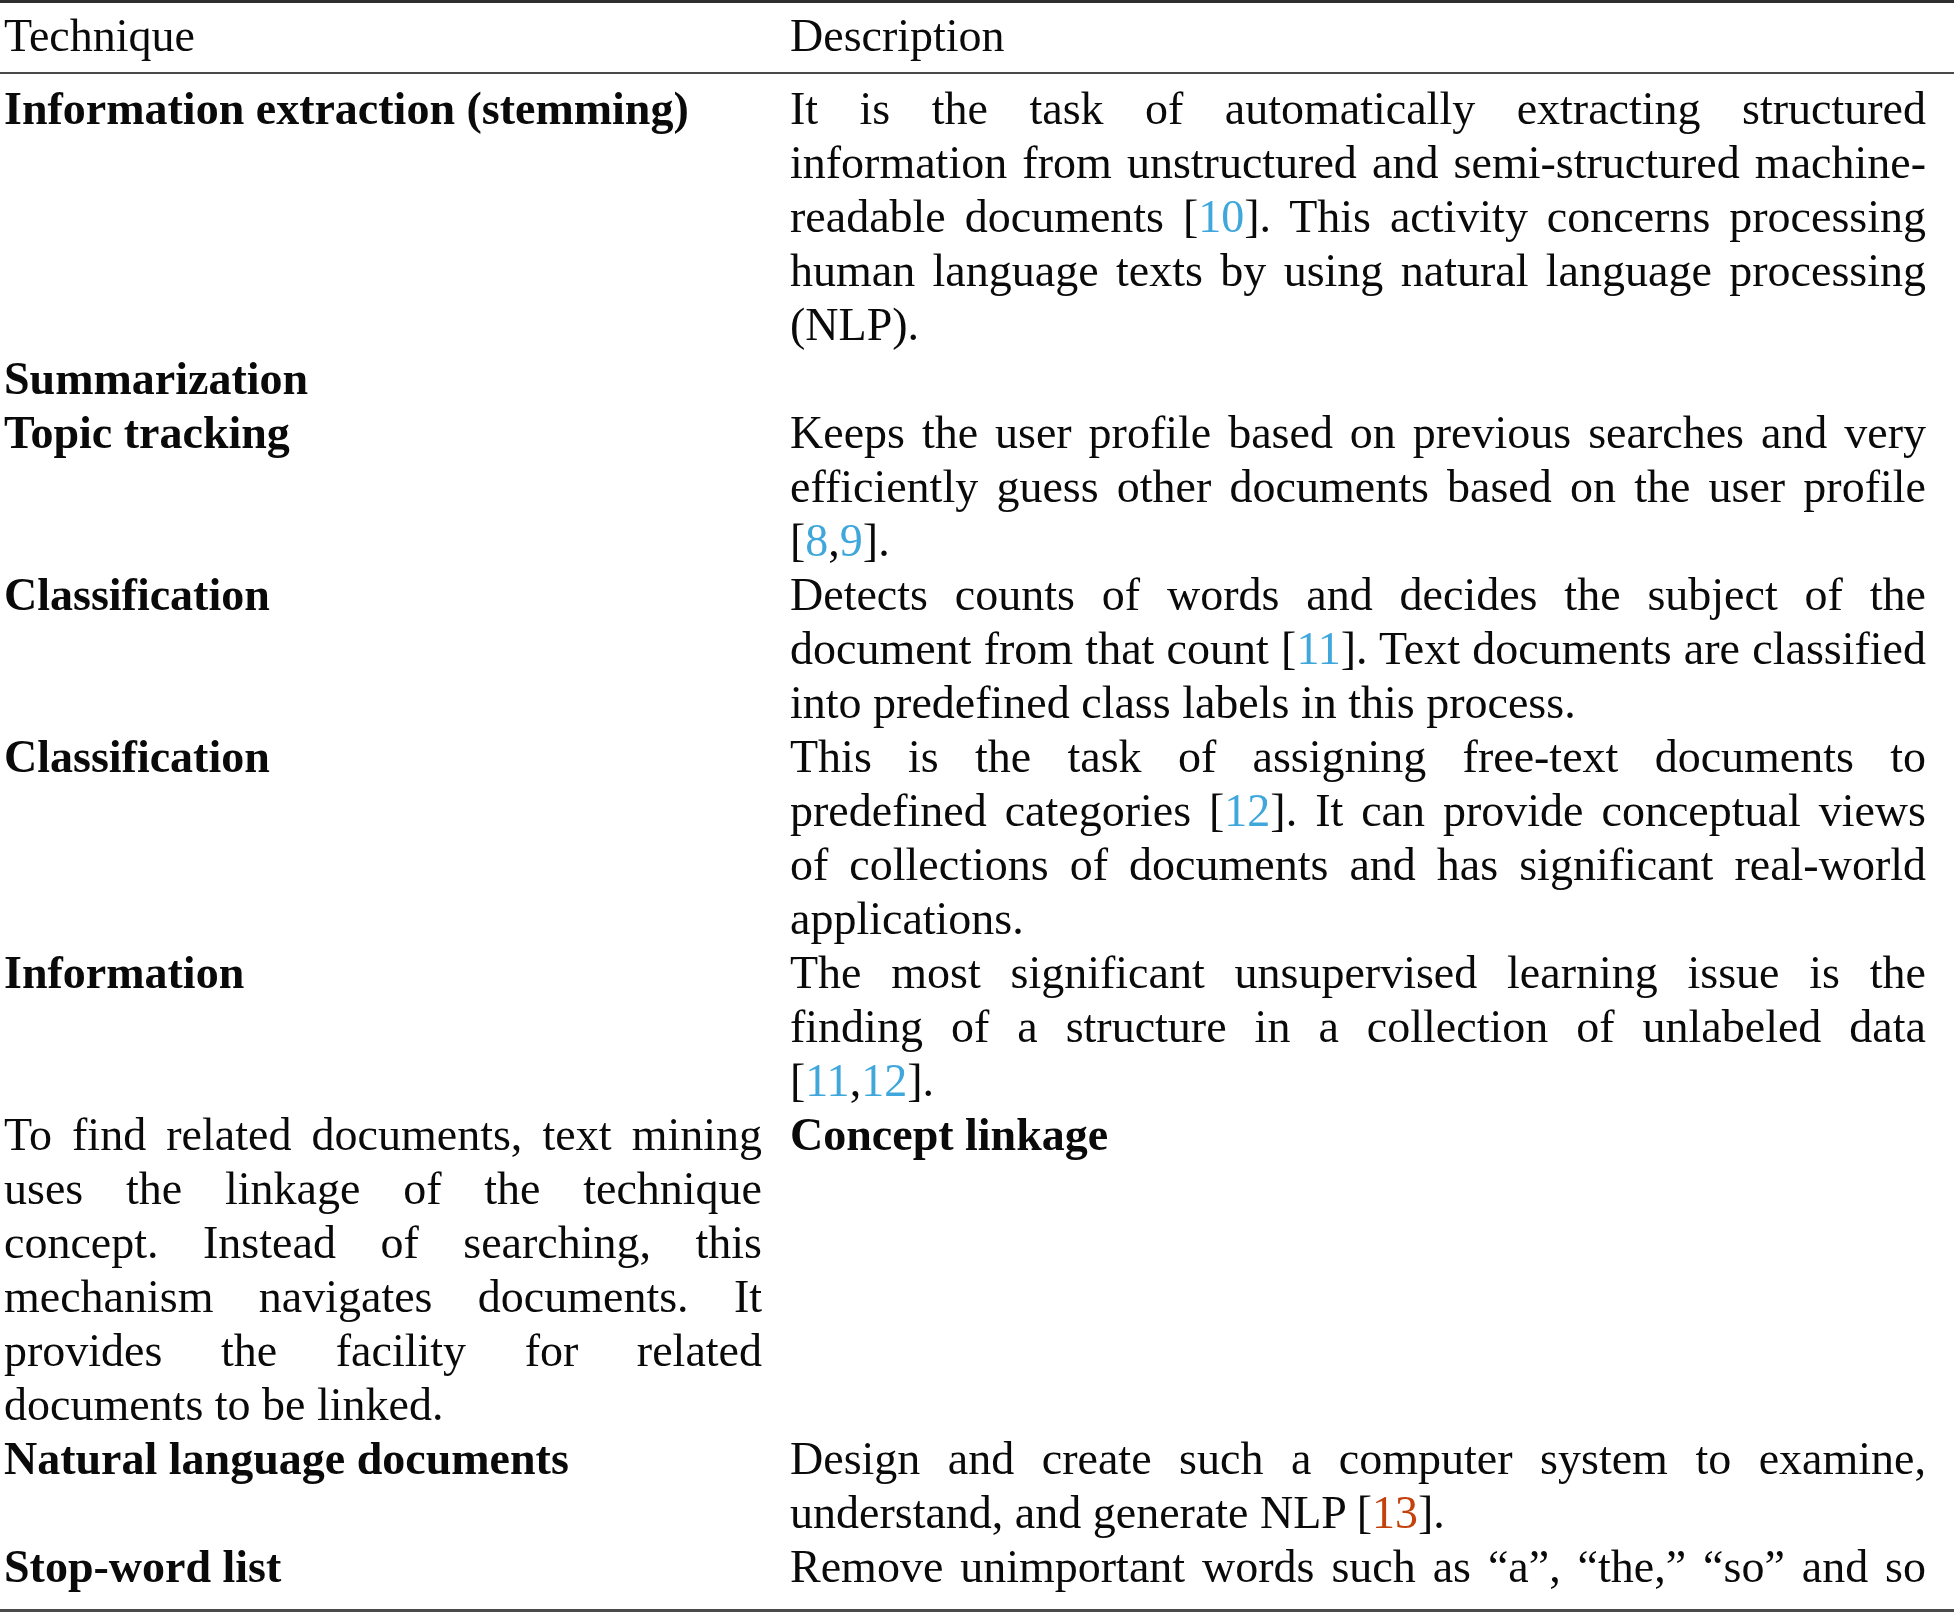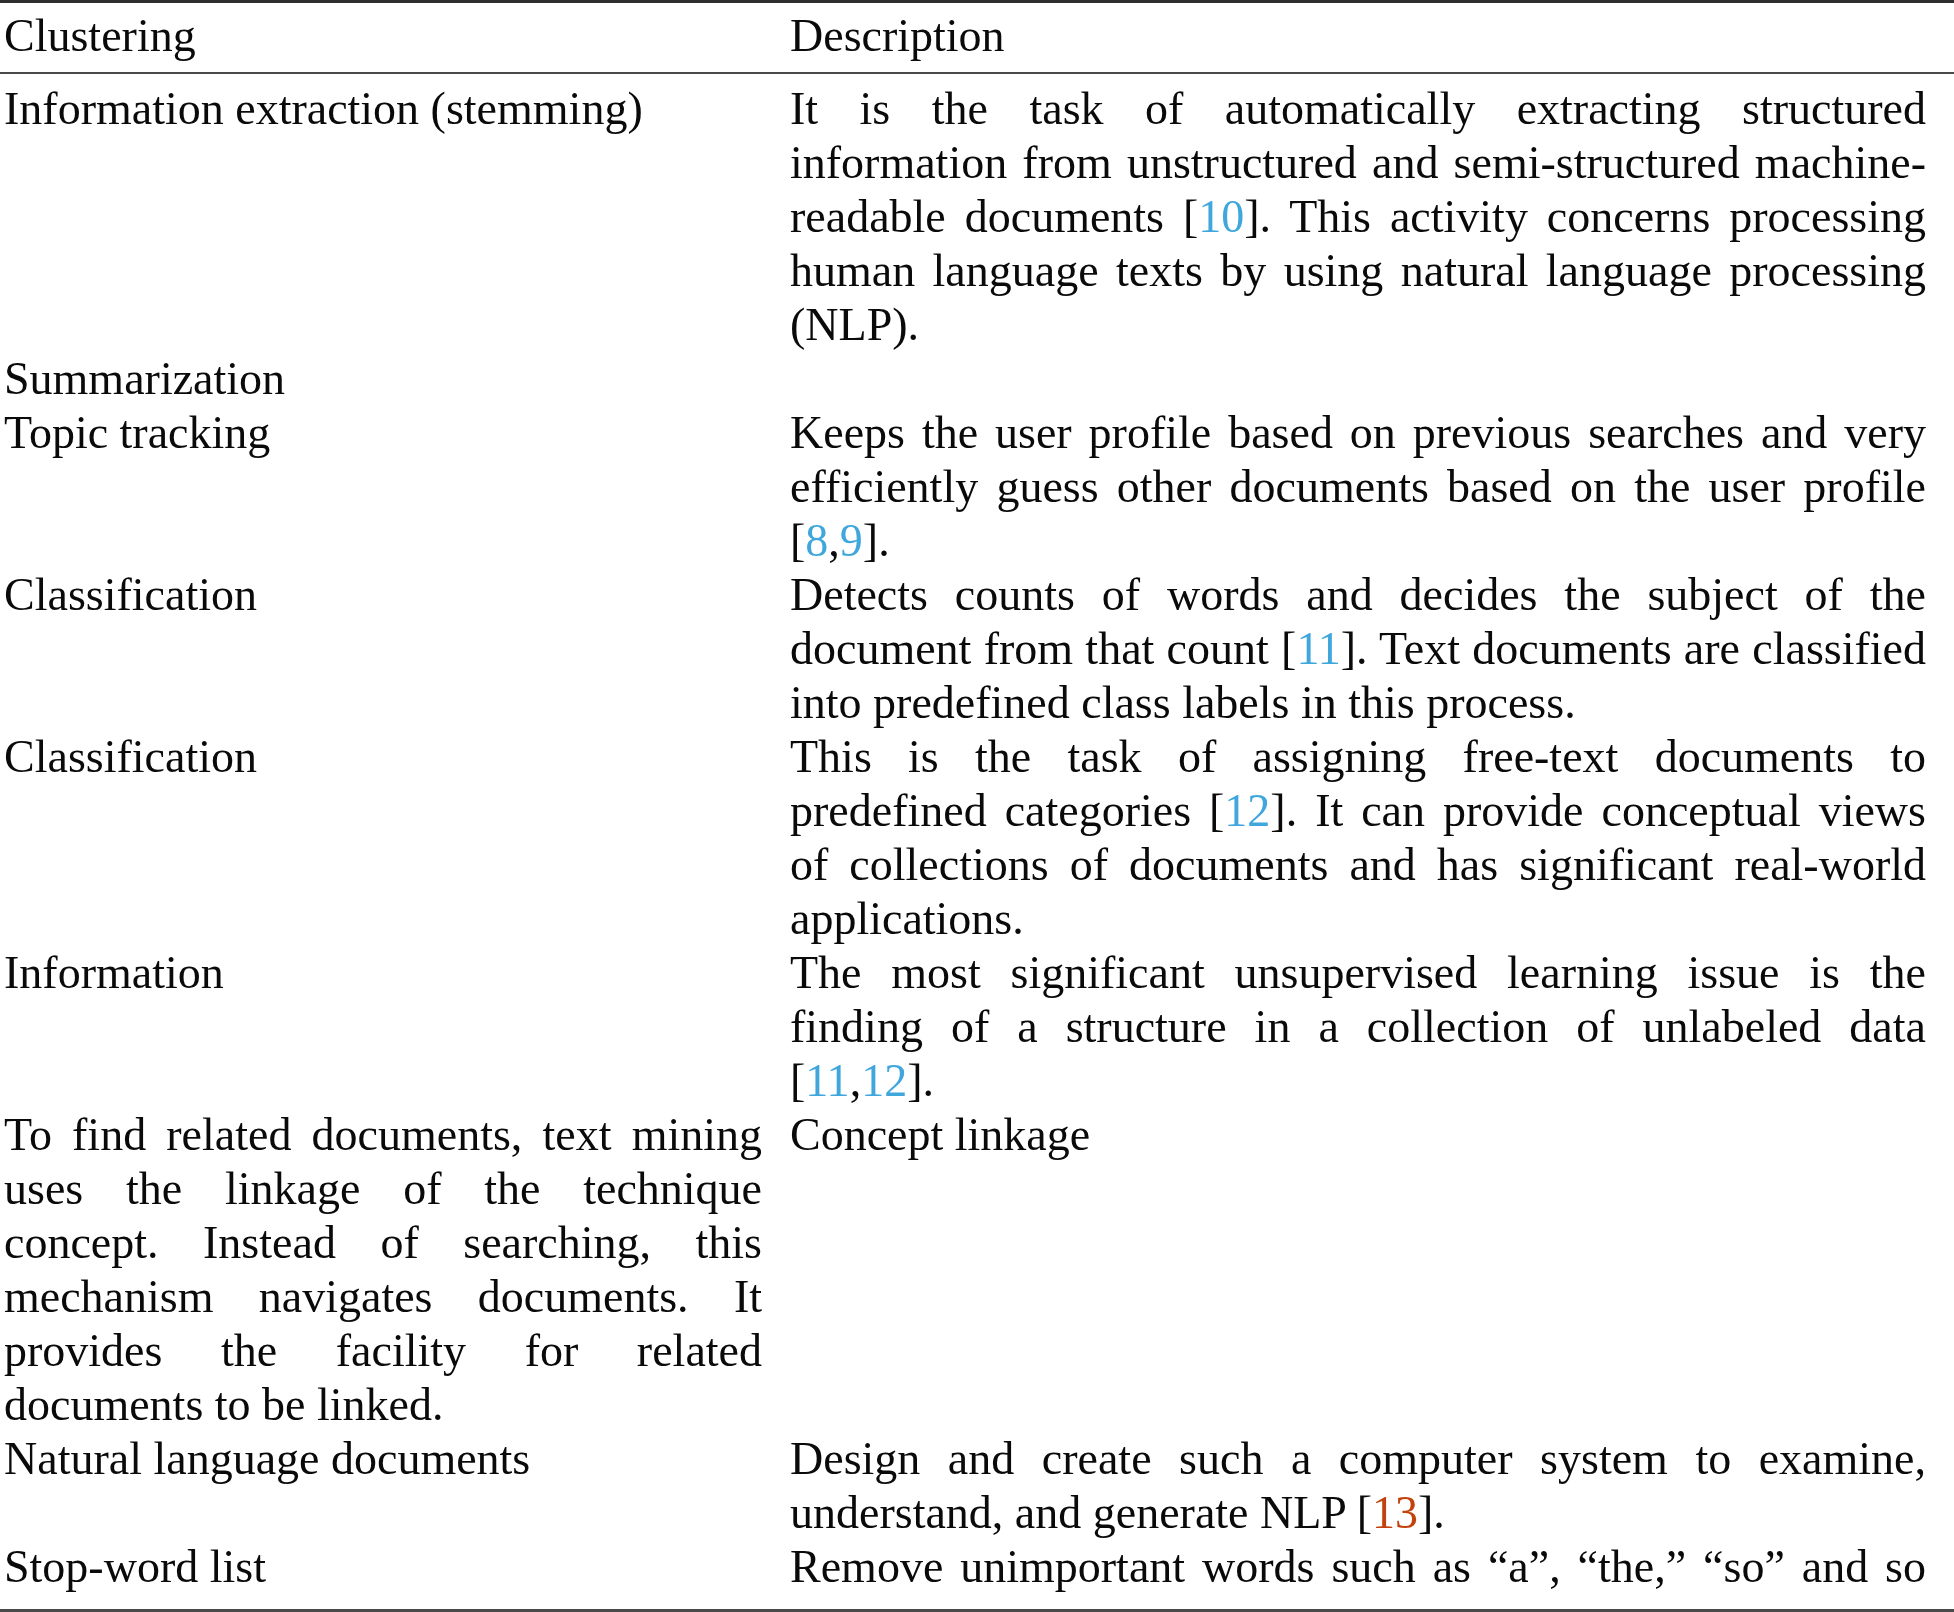--- a/index.html
+++ b/index.html
@@ -29,34 +29,34 @@
     flex: 1;
   }
   .row {
     display: grid;
     grid-template-columns: 786px 1fr;
   }
   .cell {
     font-size: 46px;
     line-height: 54px;
   }
-  .tech { padding-right: 20px; }
+  .tech { padding-right: 20px; font-weight: bold; }
   .desc {
     text-align: justify;
     padding-right: 28px;
   }
   .cite { color: #3fa7dc; }
 </style>
 </head>
 <body>
 
 <div class="table">
 
   <div class="hrow">
-    <div class="cell">Clustering</div>
+    <div class="cell">Technique</div>
     <div class="cell">Description</div>
   </div>
 
   <div class="tbody">
 
     <div class="row">
       <div class="cell tech">Information extraction (stemming)</div>
       <div class="cell desc"><span>It is the task of automatically extracting structured information from unstructured and semi-structured machine-readable documents [</span><span class="cite" style="color: rgb(63, 167, 220);">10</span><span>]. This activity concerns processing human language texts by using natural language processing (NLP).</span></div>
     </div>
 

